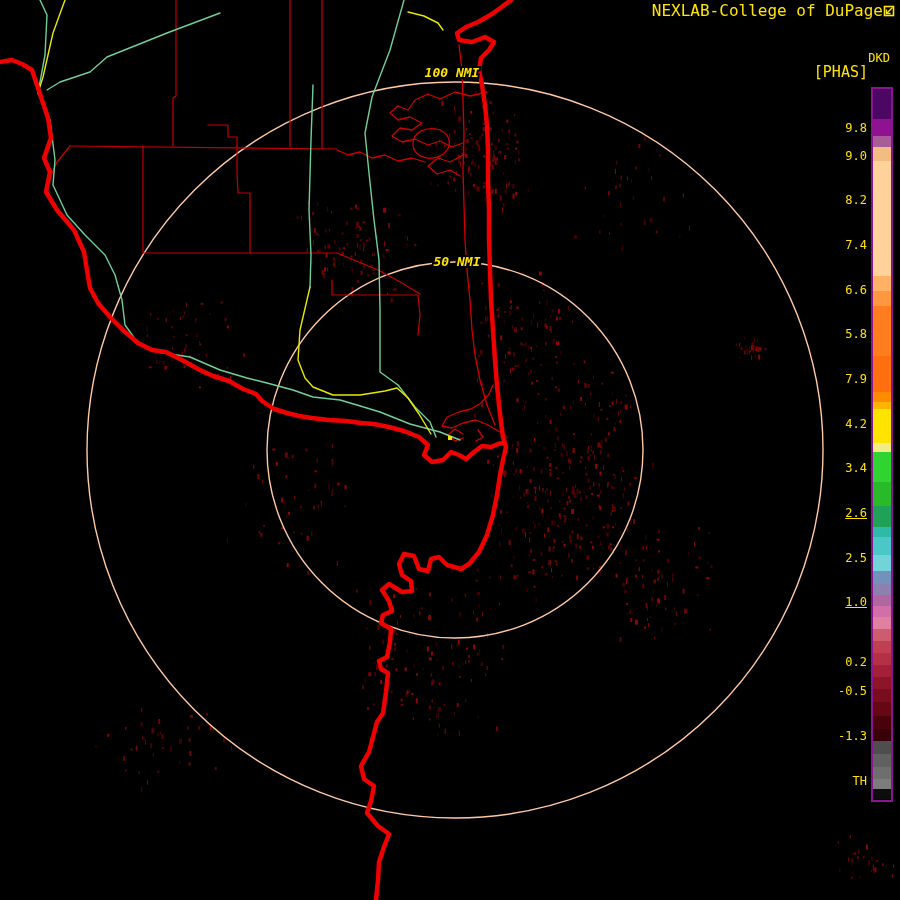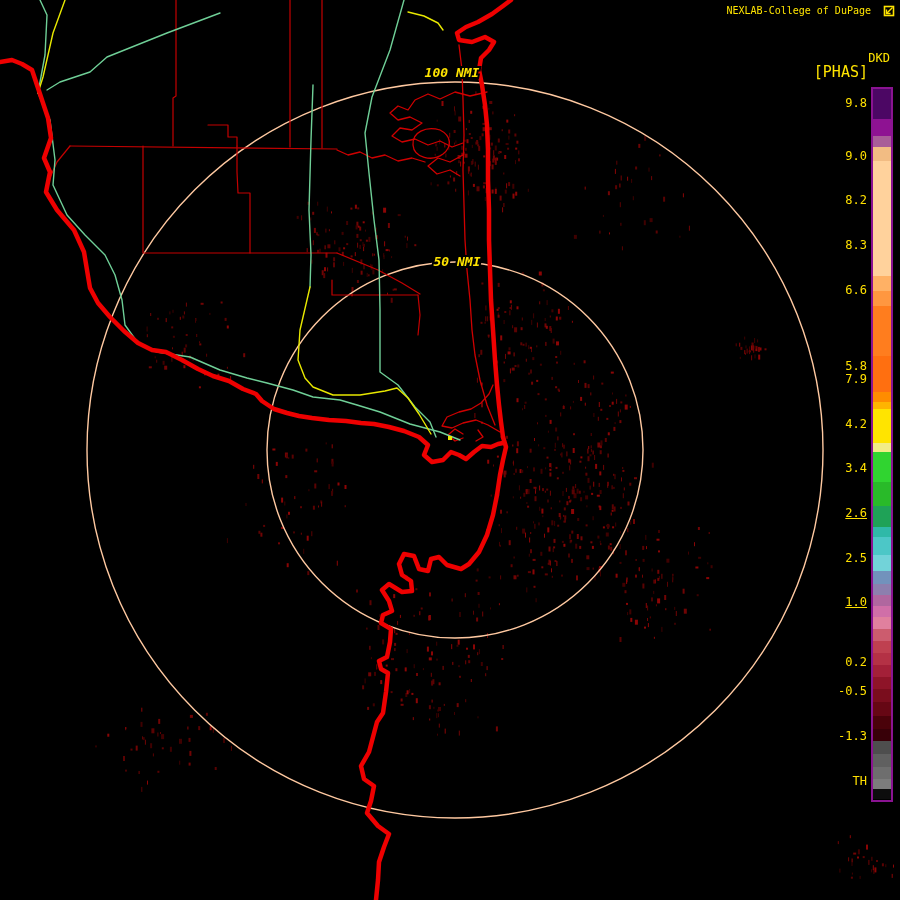--- a/index.html
+++ b/index.html
@@ -1,20 +1,20 @@
 <!DOCTYPE html>
 <html><head>
 <meta charset="utf-8">
 <style>
   html,body{margin:0;padding:0;background:#000;width:900px;height:900px;overflow:hidden;}
   #stage{position:relative;width:900px;height:900px;background:#000;
          font-family:"DejaVu Sans Mono","Liberation Mono",monospace;}
   #mapsvg{position:absolute;left:0;top:0;}
-  .hdr{position:absolute;top:4px;right:5px;display:flex;align-items:flex-start;gap:12px;
-       color:#ffe400;font-size:10px;line-height:13px;white-space:pre;}
+  .hdr{position:absolute;top:4px;right:5px;display:flex;align-items:flex-start;gap:0;
+       color:#ffe400;font-size:16px;line-height:13px;white-space:pre;}
   .prodcode{position:absolute;top:51px;right:10px;color:#ffe400;font-size:12px;}
   .produnits{position:absolute;top:63px;right:32px;color:#ffe400;font-size:15px;}
   #colorbar{position:absolute;left:871px;top:87px;width:22px;height:715px;
             border:2px solid #8a1391;box-sizing:border-box;background:#000;}
   #colorbar .seg{width:100%;}
   .tick{position:absolute;right:33px;color:#ffe000;font-size:12px;line-height:14px;
         white-space:pre;}
   .caption{position:absolute;left:163px;top:884px;color:#ffd2a8;font-size:12.5px;
            letter-spacing:0.6px;white-space:pre;}
 </style>
@@ -1115,26 +1115,26 @@
       <div class="seg" style="height: 14px; background: rgb(102, 7, 20);"></div>
       <div class="seg" style="height: 13px; background: rgb(74, 2, 10);"></div>
       <div class="seg" style="height: 12px; background: rgb(56, 0, 8);"></div>
       <div class="seg" style="height: 13px; background: rgb(78, 78, 78);"></div>
       <div class="seg" style="height: 13px; background: rgb(96, 96, 96);"></div>
       <div class="seg" style="height: 12px; background: rgb(110, 110, 110);"></div>
       <div class="seg" style="height: 10px; background: rgb(124, 124, 124);"></div>
       <div class="seg" style="height: 10px; background: rgb(13, 13, 13);"></div>
     </div>
   <div id="ticks">
-      <div class="tick" style="top: 96px; margin-left: 48px;">9.8</div>
+      <div class="tick" style="top: 121px; margin-left: 48px;">9.8</div>
       <div class="tick" style="top: 148.65px;">9.0</div>
       <div class="tick" style="top: 193.3px;">8.2</div>
-      <div class="tick" style="top: 237.95px;">8.3</div>
+      <div class="tick" style="top: 237.95px;">7.4</div>
       <div class="tick" style="top: 282.6px;">6.6</div>
-      <div class="tick" style="top: 327.25px; margin-top: 32px;">5.8</div>
+      <div class="tick" style="top: 327.25px;">5.8</div>
       <div class="tick" style="top: 371.9px;">7.9</div>
       <div class="tick" style="top: 416.55px;">4.2</div>
       <div class="tick" style="top: 461.2px;">3.4</div>
       <div class="tick" style="top: 505.85px; text-decoration: underline;">2.6</div>
       <div class="tick" style="top: 550.5px;">2.5</div>
       <div class="tick" style="top: 595.15px; text-decoration: underline;">1.0</div>
       <div class="tick" style="top: 655px;">0.2</div>
       <div class="tick" style="top: 684.45px;">-0.5</div>
       <div class="tick" style="top: 729.1px;">-1.3</div>
       <div class="tick" style="top: 773.75px;">TH</div>

